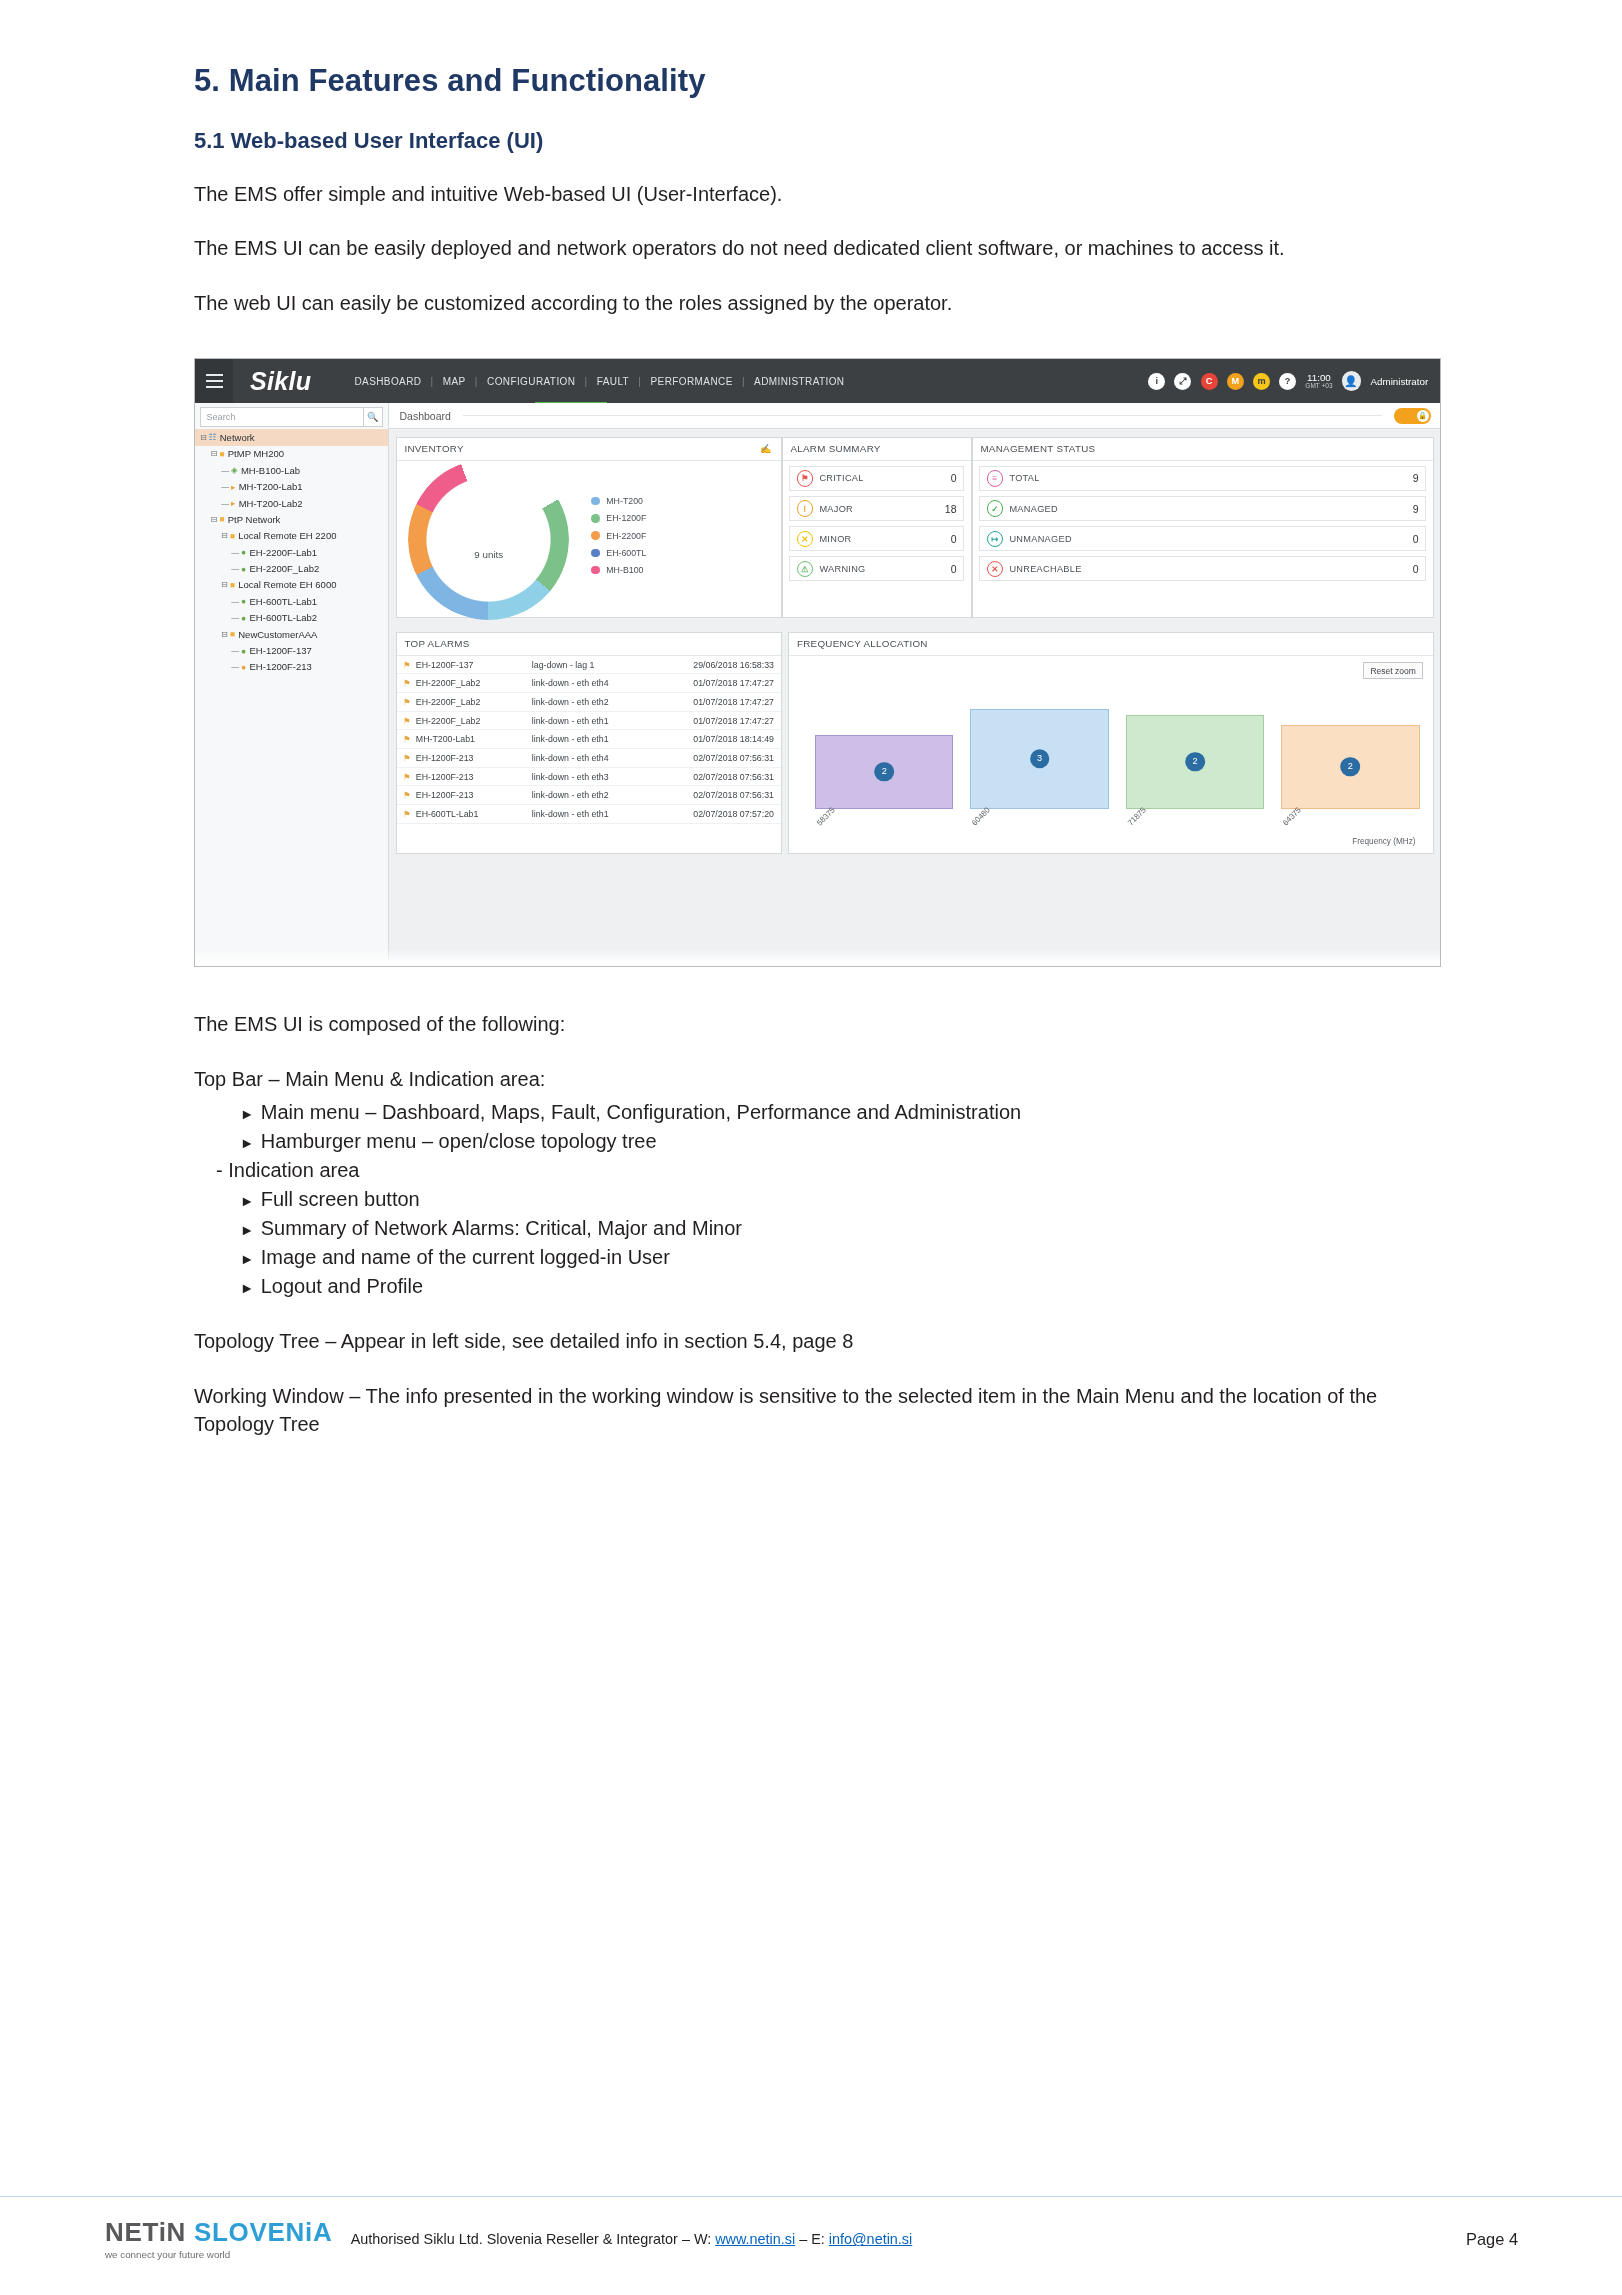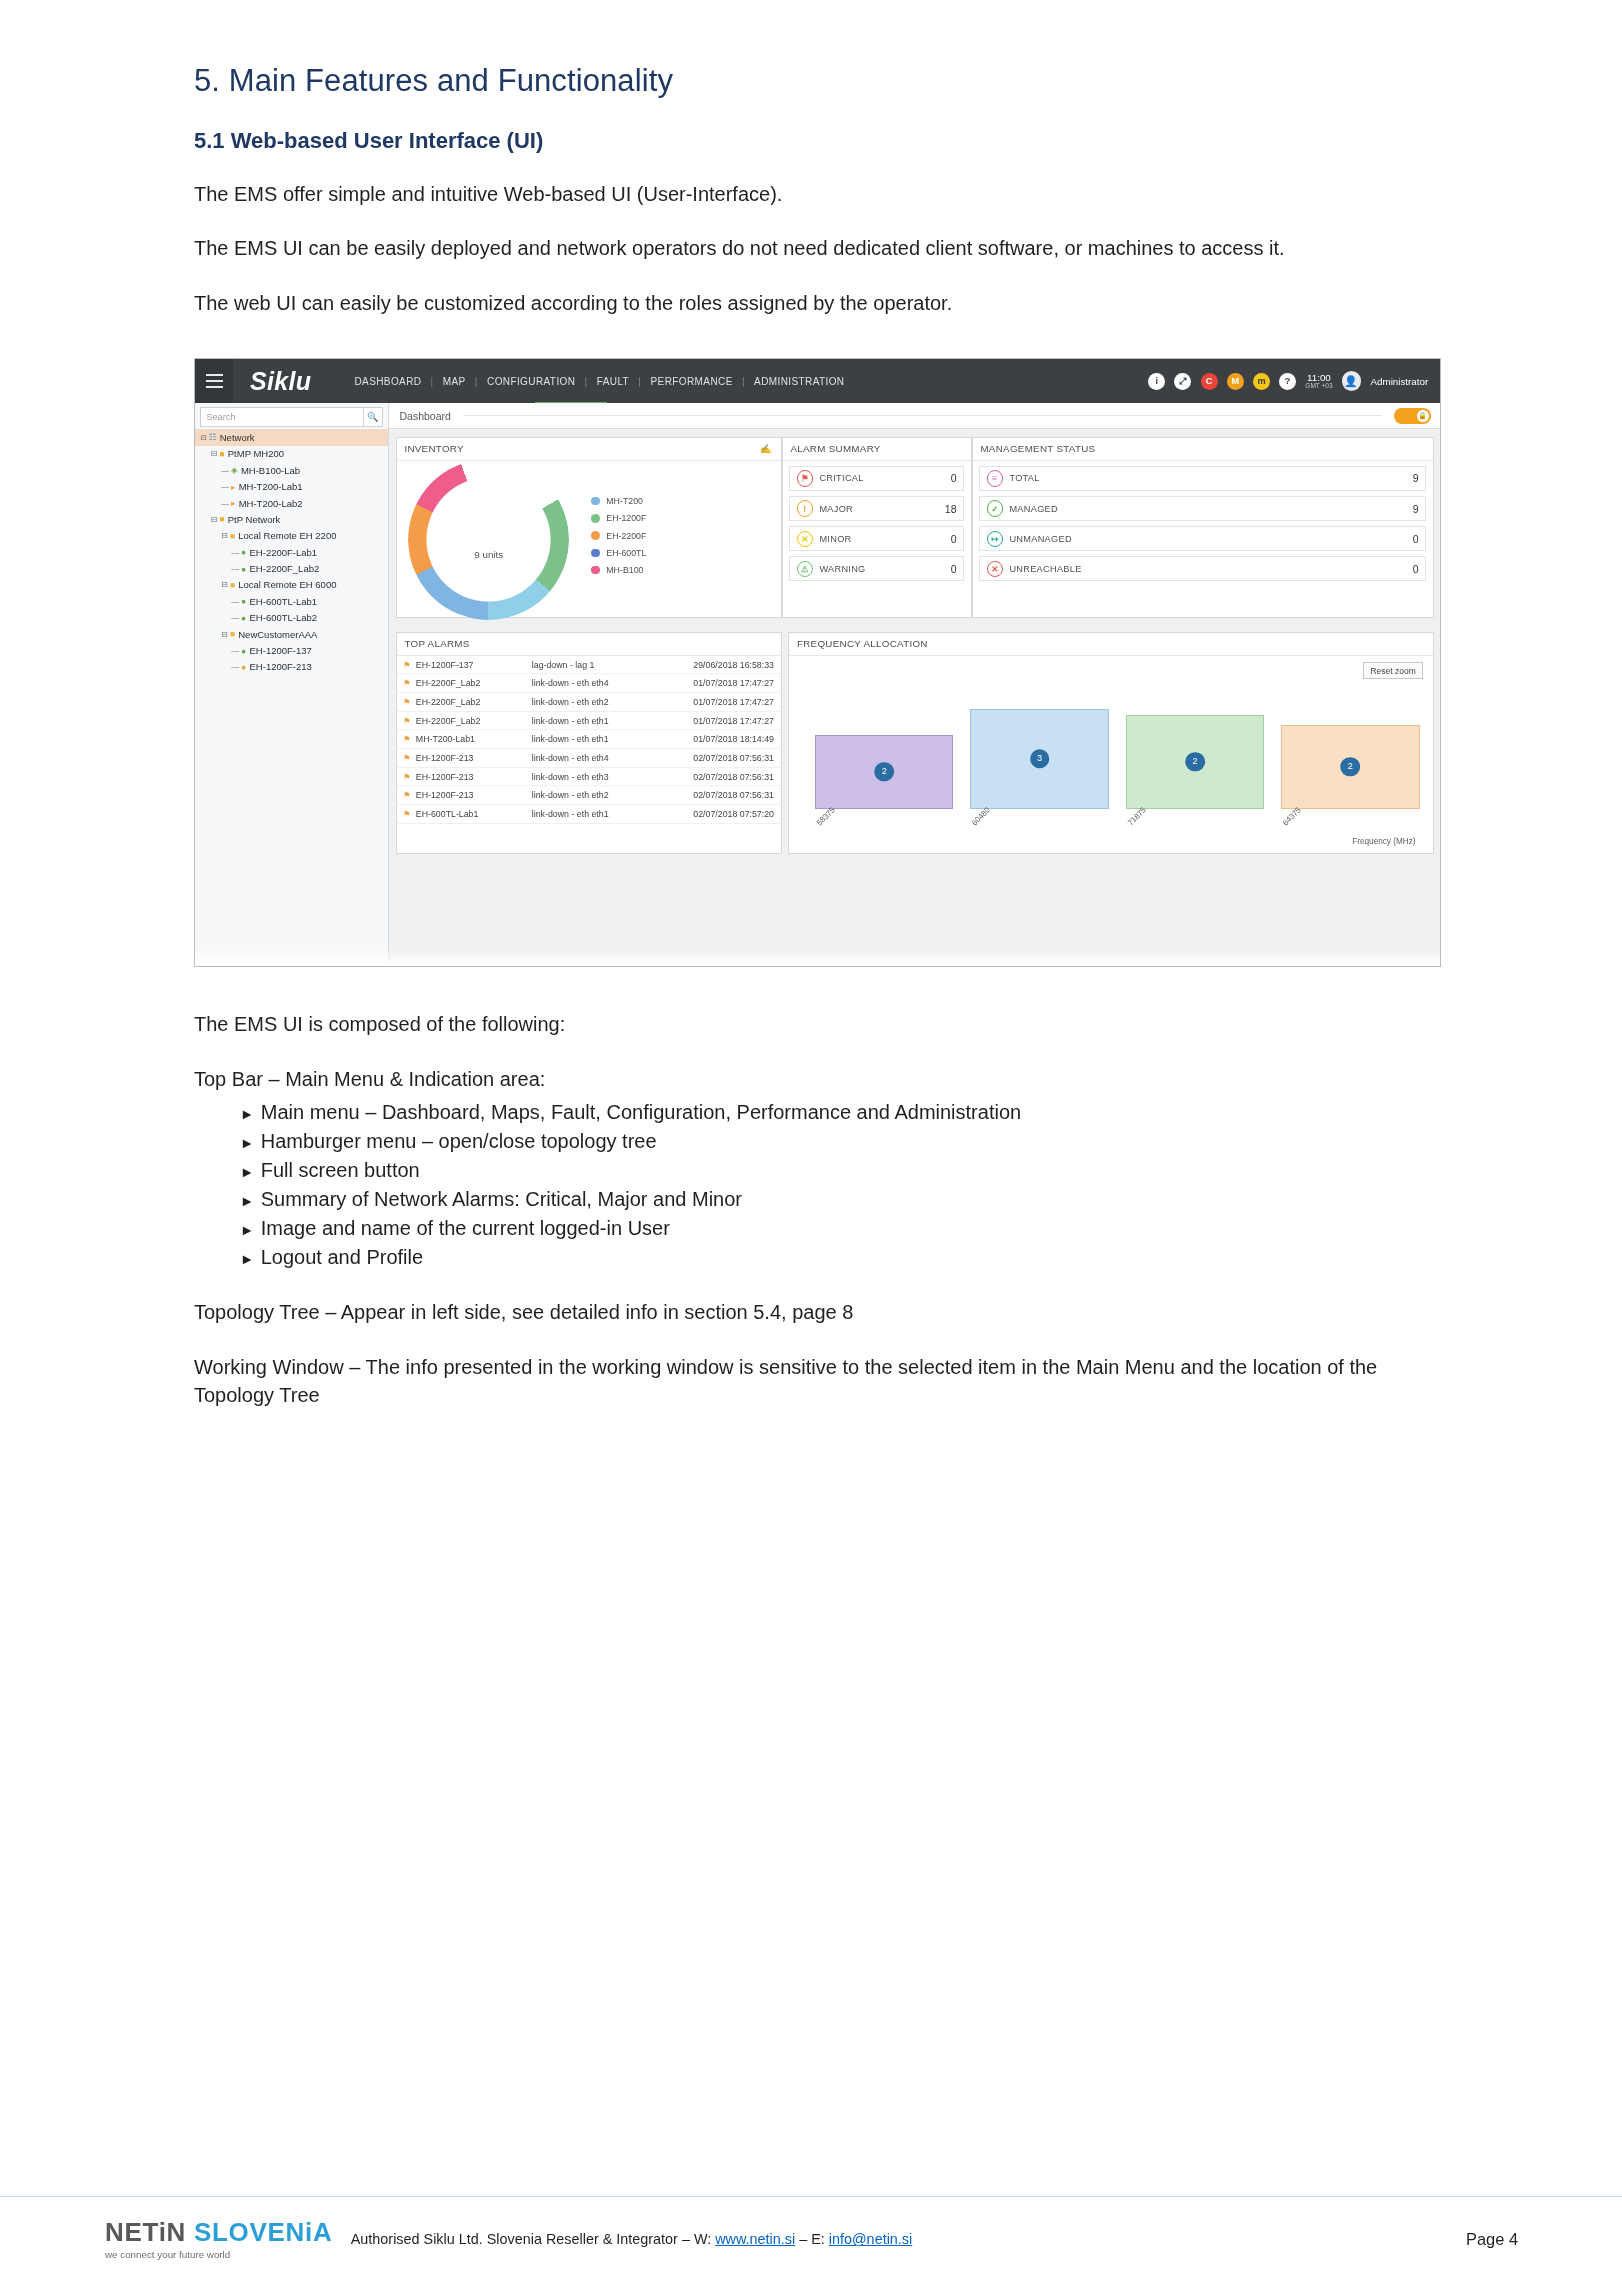--- a/index.html
+++ b/index.html
@@ -7,21 +7,21 @@
     width:1623px; height:2295px;
     background:#ffffff;
     font-family:"Liberation Sans", sans-serif;
     color:#231f20;
     -webkit-font-smoothing:antialiased;
   }
   .page { position:relative; width:1623px; height:2295px; box-sizing:border-box; }
   .content { position:absolute; left:194px; top:63px; width:1237px; }
 
   h1.doc-h1 {
-    font-size:31px; font-weight:normal; color:#1f3864; margin:0 0 0 0; letter-spacing:0.1px;
+    font-size:31px; font-weight:bold; color:#1f3864; margin:0 0 0 0; letter-spacing:0.1px;
   }
   h2.doc-h2 {
     font-size:22px; font-weight:bold; color:#1f3864; margin:29px 0 0 0;
   }
   p.body-text {
     font-size:20px; line-height:1.42; margin:26px 0 0 0; color:#231f20;
   }
 
   
   .figure {
@@ -604,20 +604,21 @@
       <div class="fade"></div>
     </div>
 
     <p class="body-text" style="margin-top:43px">The EMS UI is composed of the following:</p>
 
     <p class="body-text">Top Bar – Main Menu &amp; Indication area:</p>
 
     <div class="list-block" style="margin-top:5.2px">
       <div class="lvl2"><span class="tri">►</span><span>Main menu – Dashboard, Maps, Fault, Configuration, Performance and Administration</span></div>
       <div class="lvl2"><span class="tri">►</span><span>Hamburger menu – open/close topology tree</span></div>
+      <div class="lvl1">- Indication area</div>
       <div class="lvl2"><span class="tri">►</span><span>Full screen button</span></div>
       <div class="lvl2"><span class="tri">►</span><span>Summary of Network Alarms: Critical, Major and Minor</span></div>
       <div class="lvl2"><span class="tri">►</span><span>Image and name of the current logged-in User</span></div>
       <div class="lvl2"><span class="tri">►</span><span>Logout and Profile</span></div>
     </div>
 
     <p class="body-text">Topology Tree – Appear in left side, see detailed info in section 5.4, page 8</p>
     <p class="body-text">Working Window – The info presented in the working window is sensitive to the selected item in the Main Menu and the location of the Topology Tree</p>
   </div>
 

